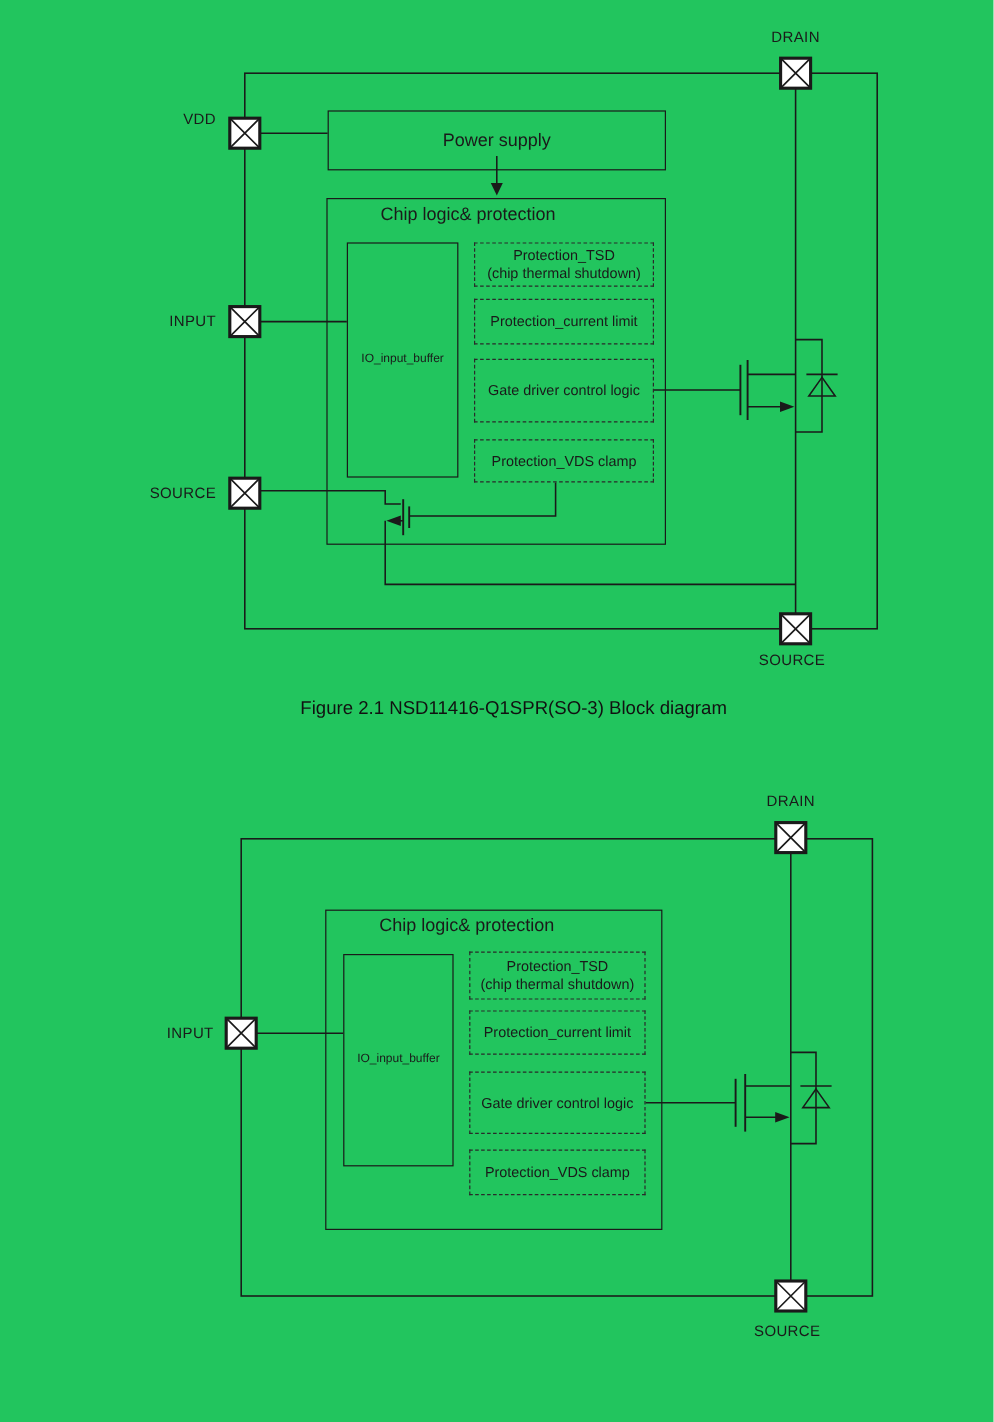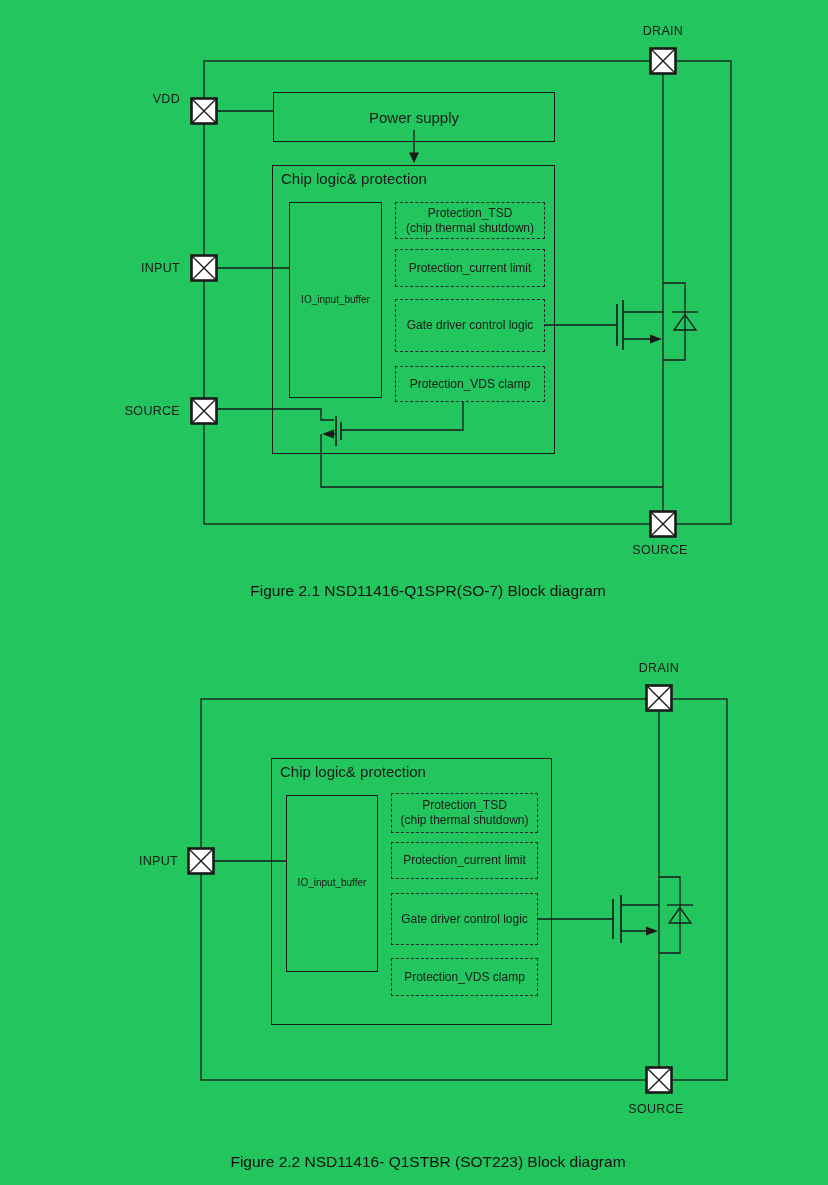--- a/index.html
+++ b/index.html
@@ -9,21 +9,21 @@
   }
   svg.lines{position:absolute;left:0;top:0;}
   .blockbox{
     position:absolute;box-sizing:border-box;border:1.4px solid #1a1a1a;
     display:flex;align-items:center;justify-content:center;text-align:center;
     background:transparent;
   }
   .dashed{border:1.3px dashed #2a2a2a;}
   .blocktext{font-size:12px;line-height:1.25;white-space:nowrap;}
   .powertext{font-size:15px;}
-  .chiptitle{position:absolute;font-size:15px;white-space:nowrap;}
+  .chiptitle{position:absolute;font-size:15px;white-space:nowrap;margin-left:36px;}
   .iotext{font-size:10px;}
   .pinlabel{
     position:absolute;font-size:12.5px;line-height:14px;letter-spacing:0.3px;
     white-space:nowrap;
   }
   .pinlabel.r{text-align:right;}
   .pinlabel.c{text-align:center;}
   .caption{
     position:absolute;left:28px;width:800px;text-align:center;
     font-size:15.5px;line-height:19px;color:#111;
@@ -163,21 +163,21 @@
   </div>
 
   <div class="blockbox dashed" style="left:395px;top:299px;width:150px;height:53px;">
     <span class="blocktext">Gate driver control logic</span>
   </div>
 
   <div class="blockbox dashed" style="left:395px;top:366px;width:150px;height:36px;">
     <span class="blocktext">Protection_VDS clamp</span>
   </div>
 
-  <div class="caption" style="top:581px;">Figure 2.1 NSD11416-Q1SPR(SO-7) Block diagram</div>
+  <div class="caption" style="top:581px;">Figure 2.1 NSD11416-Q1SPR(SO-3) Block diagram</div>
 
   <div class="pinlabel c" style="left:599px;top:661px;width:120px;">DRAIN</div>
   <div class="pinlabel r" style="left:98px;top:854px;width:80px;">INPUT</div>
   <div class="pinlabel c" style="left:596px;top:1102px;width:120px;">SOURCE</div>
 
   <div class="blockbox" style="left:271px;top:758px;width:281px;height:267px;"></div>
   <span class="chiptitle" style="left:280px;top:763px;">Chip logic&amp; protection</span>
 
   <div class="blockbox" style="left:286px;top:795px;width:92px;height:177px;">
     <span class="blocktext iotext">IO_input_buffer</span>
@@ -193,15 +193,14 @@
   </div>
 
   <div class="blockbox dashed" style="left:391px;top:893px;width:147px;height:52px;">
     <span class="blocktext">Gate driver control logic</span>
   </div>
 
   <div class="blockbox dashed" style="left:391px;top:958px;width:147px;height:38px;">
     <span class="blocktext">Protection_VDS clamp</span>
   </div>
 
-  <div class="caption" style="top:1152px;">Figure 2.2 NSD11416- Q1STBR (SOT223) Block diagram</div>
 
 </div>
 
 </body></html>

